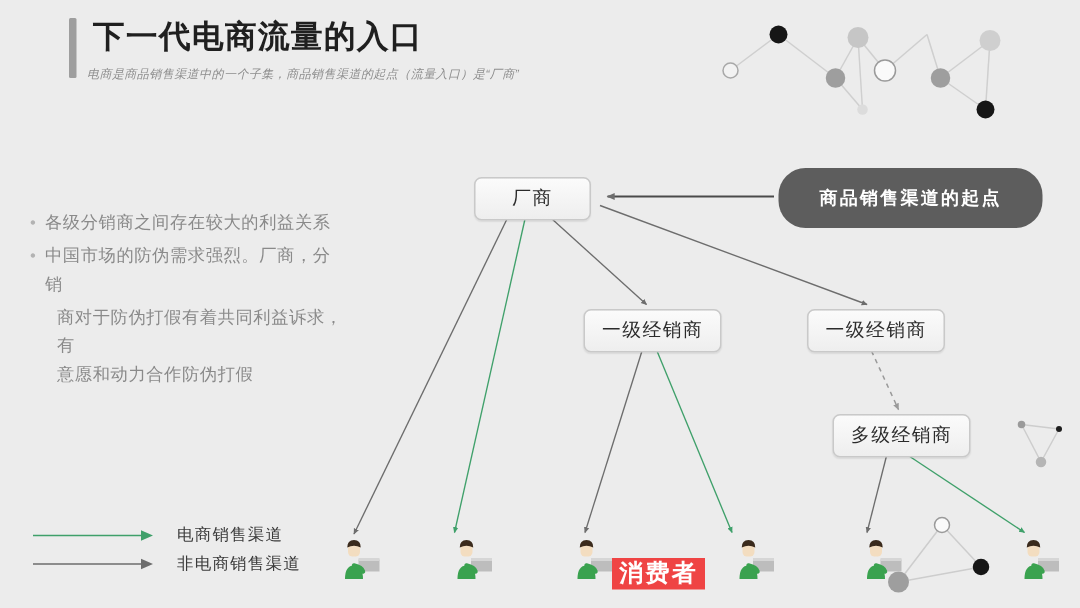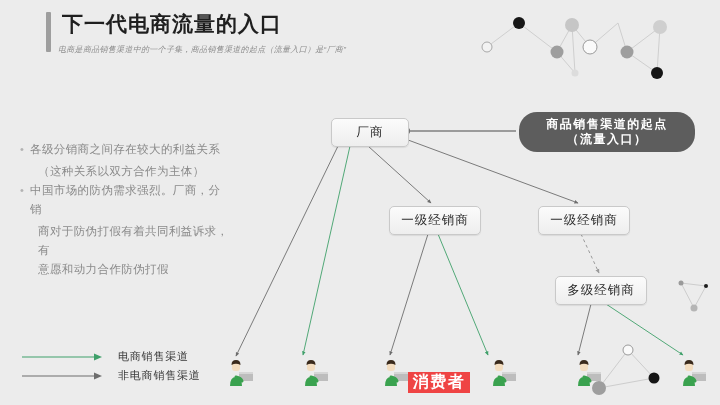--- a/index.html
+++ b/index.html
@@ -42,21 +42,21 @@
 
   
   .node-box{
     position:absolute;
     background:linear-gradient(#fbfbfb,#eeeeee);
     border:1px solid #c9c9c9;border-radius:5px;
     box-shadow:0 1px 1px rgba(0,0,0,.08);
     display:flex;align-items:center;justify-content:center;
     font-size:12.5px;color:#2b2b2b;letter-spacing:1px;
   }
-  #node-maker{left:331px;top:118px;width:76px;height:27px;text-align:center;}
+  #node-maker{left:316px;top:118px;width:76px;height:27px;text-align:center;}
   #node-l1-left{left:389px;top:206px;width:90px;height:27px;}
   #node-l1-right{left:538px;top:206px;width:90px;height:27px;}
   #node-multi{left:555px;top:276px;width:90px;height:27px;}
 
   .callout-box{
     position:absolute;left:519px;top:112px;width:176px;height:40px;
     background:#5d5d5d;color:#ffffff;
     display:flex;flex-direction:column;align-items:center;justify-content:center;
     font-size:12px;font-weight:bold;letter-spacing:1.5px;line-height:15px;border-radius:18px;
   }
@@ -131,21 +131,20 @@
     <circle cx="654" cy="378" r="5.5" fill="#161616"></circle>
     <circle cx="599" cy="388" r="7" fill="#9e9e9e"></circle>
   </svg>
 
   <div class="bullets">
     <div>
       <div class="bullet-row">
         <span class="bullet-dot">•</span>
         <span class="bullet-text">各级分销商之间存在较大的利益关系</span>
       </div>
-      <div class="bullet-cont">（这种关系以双方合作为主体）</div>
     </div>
     <div>
       <div class="bullet-row">
         <span class="bullet-dot">•</span>
         <span class="bullet-text">中国市场的防伪需求强烈。厂商，分销</span>
       </div>
       <div class="bullet-cont">商对于防伪打假有着共同利益诉求，有</div>
       <div class="bullet-cont">意愿和动力合作防伪打假</div>
     </div>
   </div>
@@ -182,21 +181,20 @@
     <line x1="606" y1="304" x2="683" y2="355" stroke="#3fa06a" stroke-width="0.9" marker-end="url(#ah-green)"></line>
   </svg>
 
   <div class="node-box" id="node-maker">厂商</div>
   <div class="node-box" id="node-l1-left">一级经销商</div>
   <div class="node-box" id="node-l1-right">一级经销商</div>
   <div class="node-box" id="node-multi">多级经销商</div>
 
   <div class="callout-box">
     <span>商品销售渠道的起点</span>
-    <span>（流量入口）</span>
   </div>
 
   <div id="people">
       <div class="person" style="left: 225px; top: 360px;"><svg viewBox="0 0 30 26" width="30" height="26">
           <rect x="14" y="13" width="14" height="8" fill="#bdbdbd"></rect>
           <rect x="14" y="12" width="14" height="2" fill="#d6d6d6"></rect>
           <path d="M5 26 q0 -9 6 -9 q6 0 6 9 z" fill="#3aa24f"></path>
           <rect x="7" y="2" width="8" height="9" rx="3" fill="#f3ddc0"></rect>
           <path d="M6.5 5 q0 -5 4.5 -5 q4.5 0 4.5 5 q-4.5 -2.4 -9 0 z" fill="#3a2a1c"></path>
           <path d="M11 17 q5 1 6 4" stroke="#3aa24f" stroke-width="3" fill="none" stroke-linecap="round"></path>

